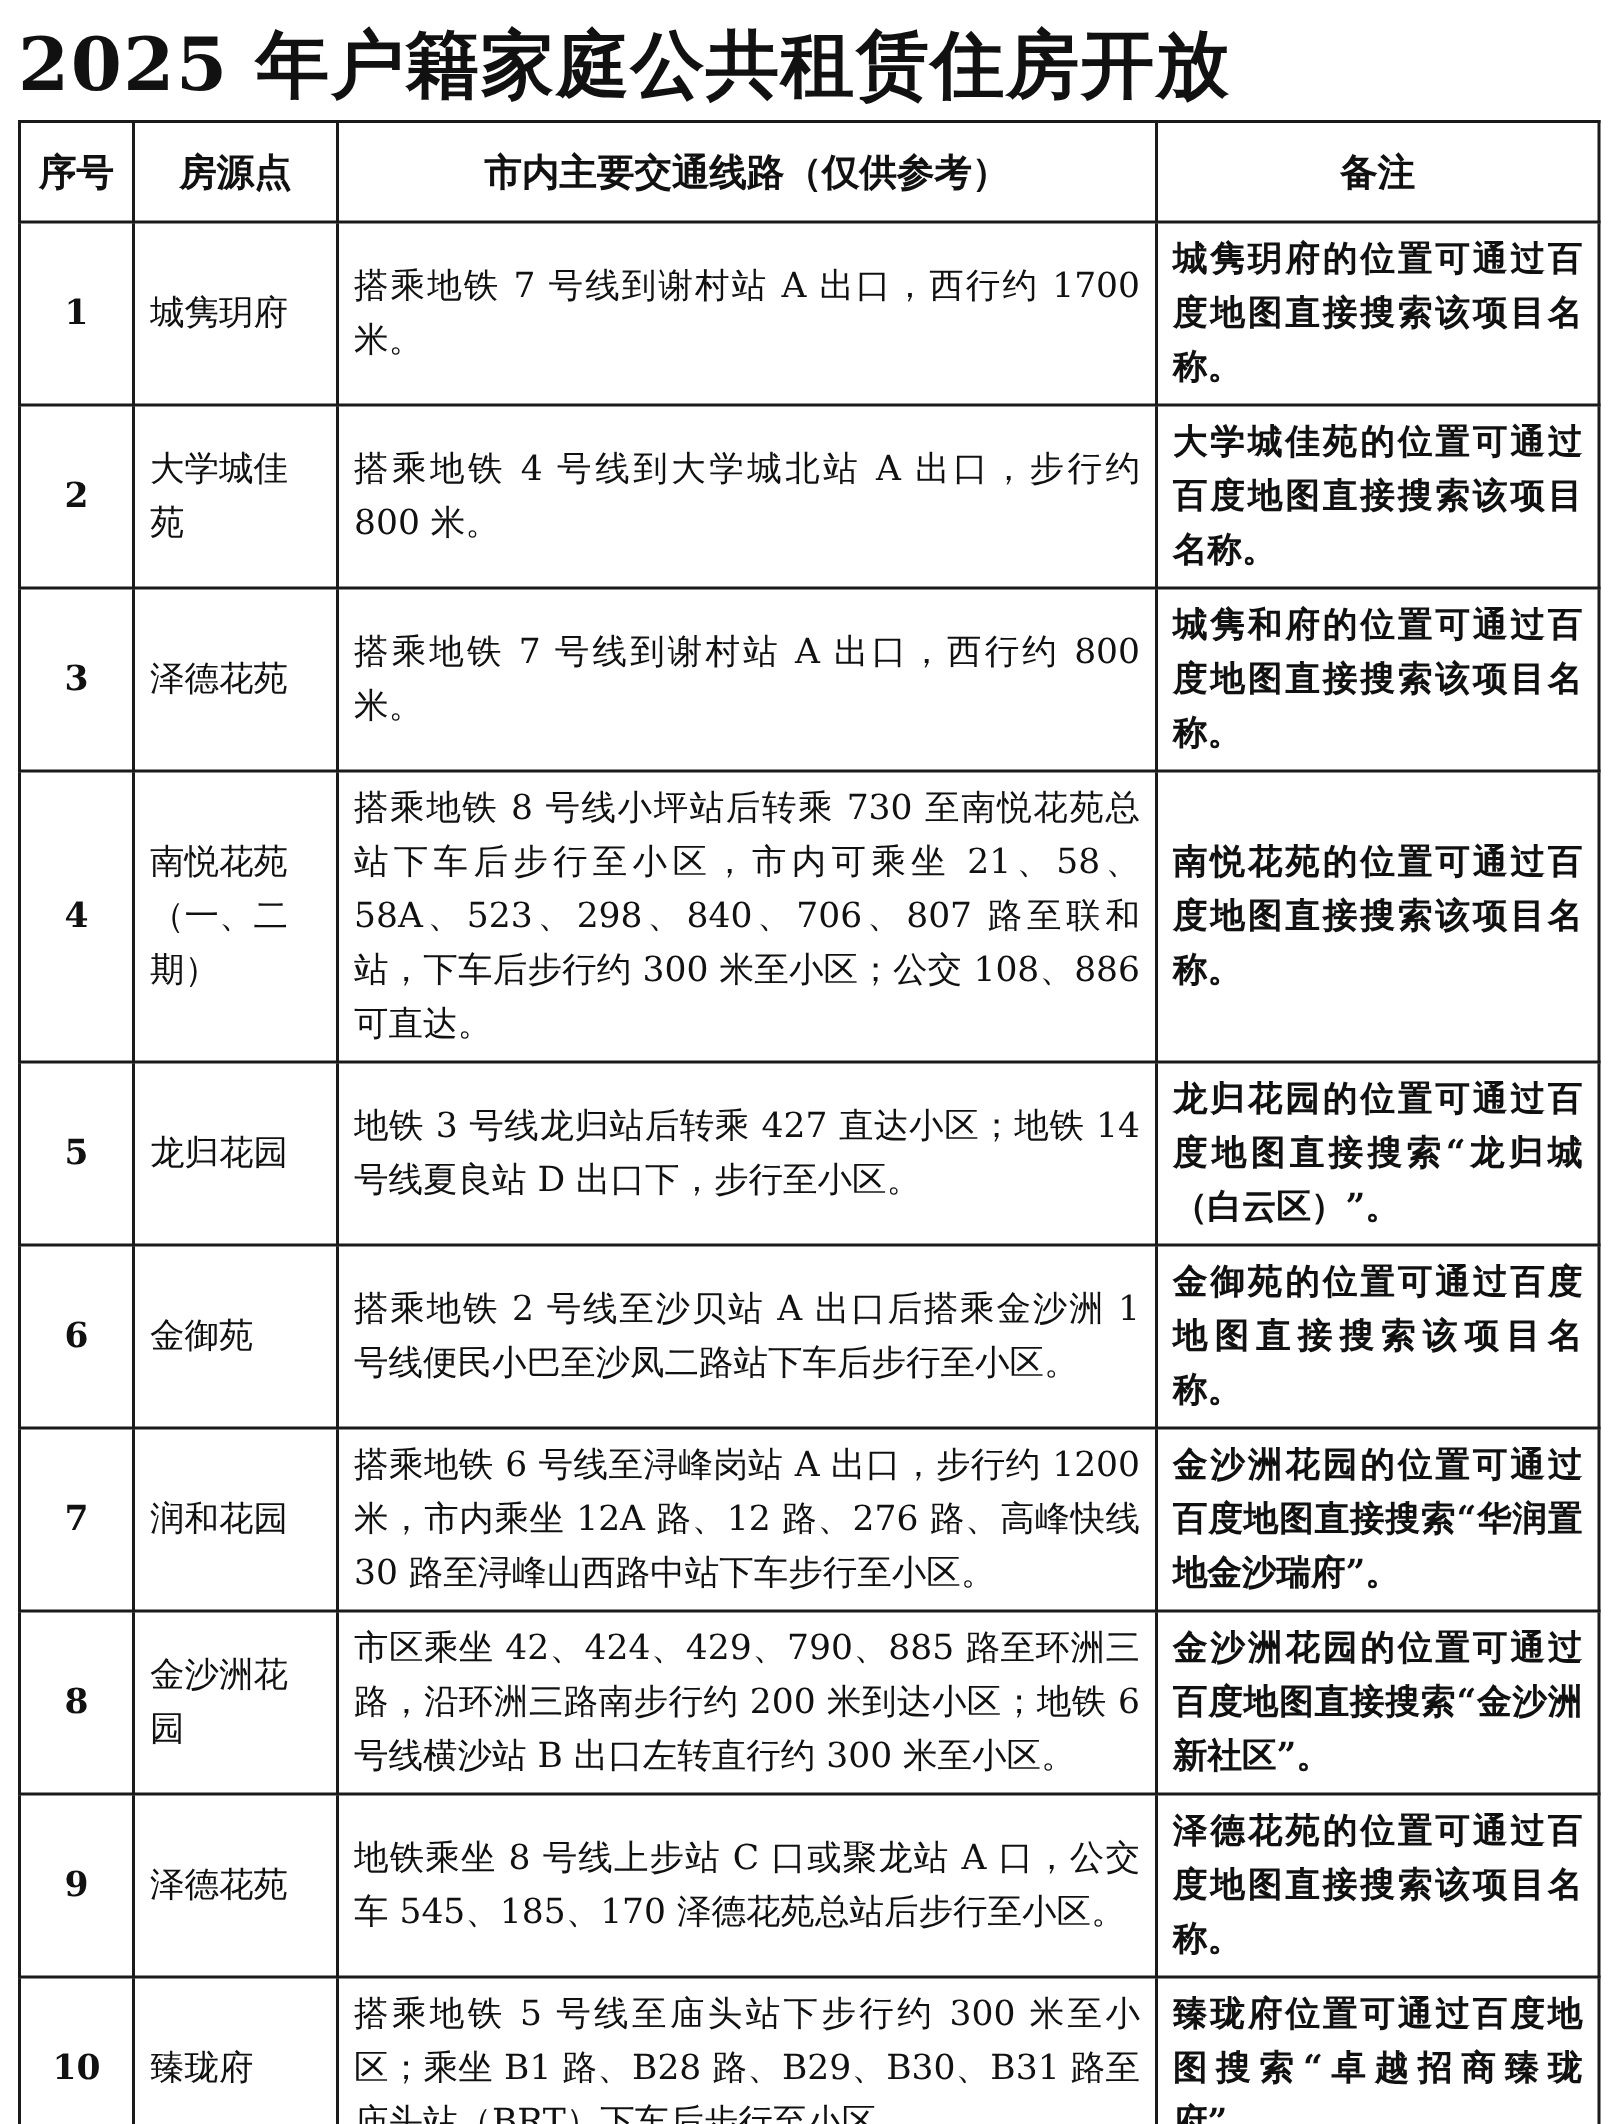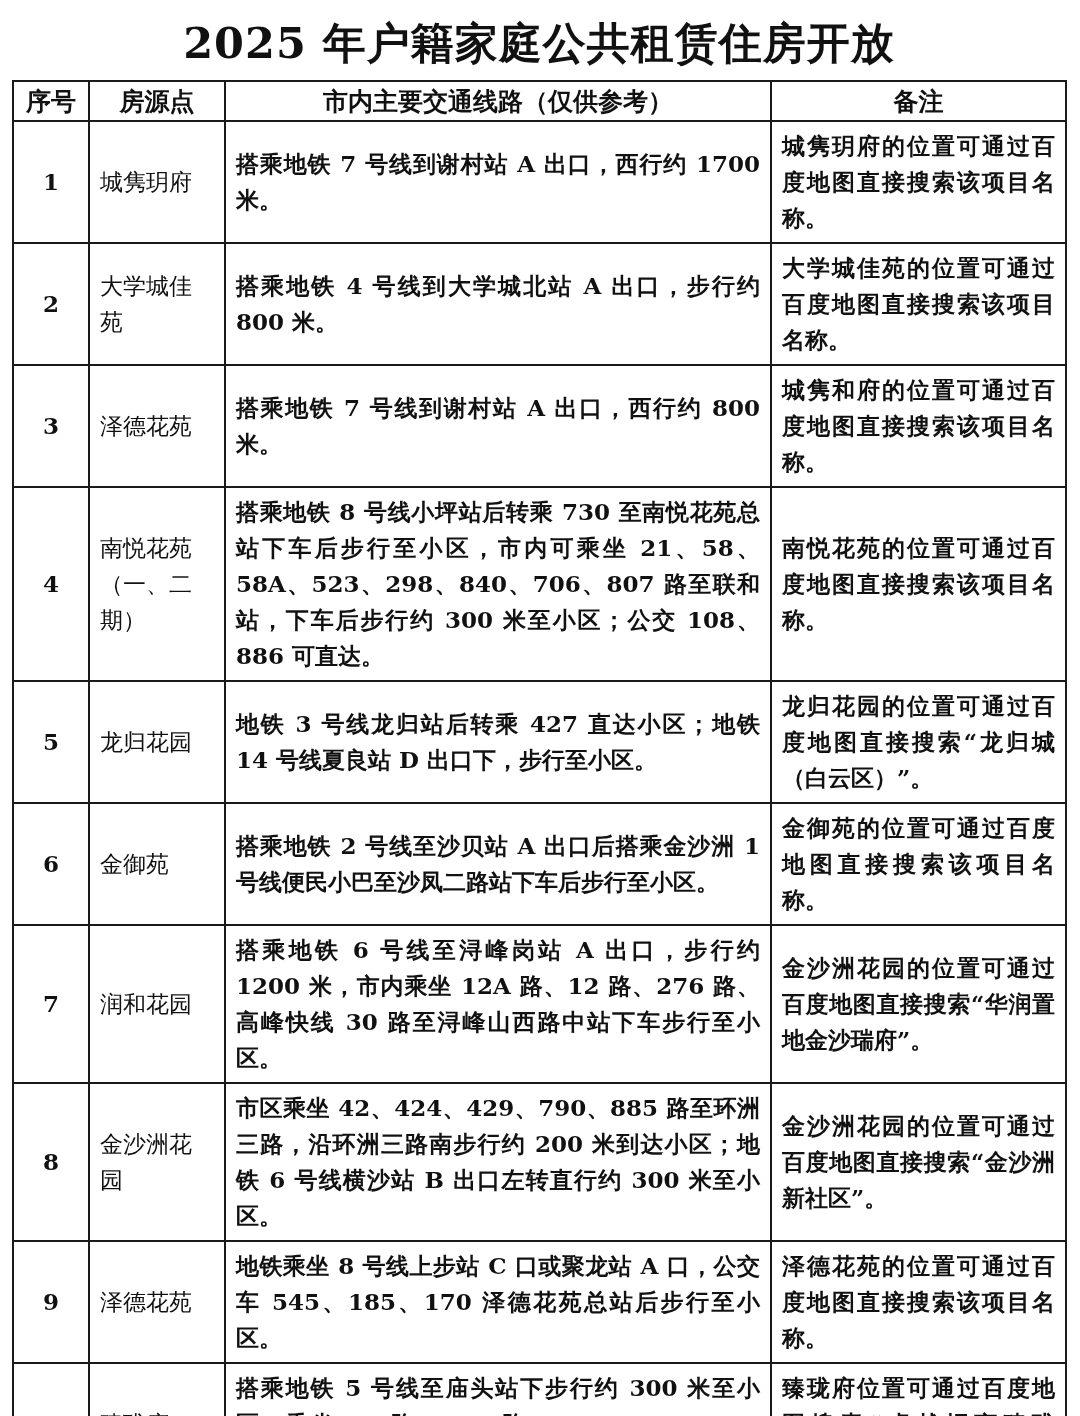--- a/index.html
+++ b/index.html
@@ -15,42 +15,41 @@
   }
   .page {
     width: 1080px;
     height: 1416px;
     box-sizing: border-box;
     padding: 10px 14px 8px 12px;
     background: #ffffff;
     overflow: hidden;
   }
   .doc-title {
-    text-align: center;
     font-weight: bold;
-    font-size: 43px;
+    font-size: 49px;
     line-height: 62px;
     letter-spacing: 1px;
     margin: 2px 0 6px 0;
   }
   .doc-title .t-line { display: block; }
   table.guide {
     width: 1053px;
     border-collapse: collapse;
     table-layout: fixed;
   }
   table.guide, table.guide th, table.guide td {
     border: 2px solid #1a1a1a;
   }
   table.guide th {
     font-size: 25px;
     font-weight: bold;
     text-align: center;
     vertical-align: middle;
-    padding: 2px 2px;
+    padding: 16px 2px;
     background: #ffffff;
   }
   table.guide td {
     vertical-align: middle;
     font-size: 23px;
     line-height: 36px;
     padding: 6px 10px;
     background: #ffffff;
   }
   col.c-no    { width: 76px;  }
@@ -64,21 +63,20 @@
     font-size: 25px;
     padding: 2px;
   }
   td.name {
     white-space: pre-line;
     padding: 2px 4px;
   }
   td.route {
     text-align: justify;
     text-justify: inter-character;
-    font-weight: bold;
   }
   td.note {
     text-align: justify;
     text-justify: inter-character;
     line-height: 37px;
     padding: 6px 8px 6px 12px;
     font-weight: bold;
   }
   tbody tr:nth-child(1)  { height: 113px; }
   tbody tr:nth-child(2)  { height: 104px; }

